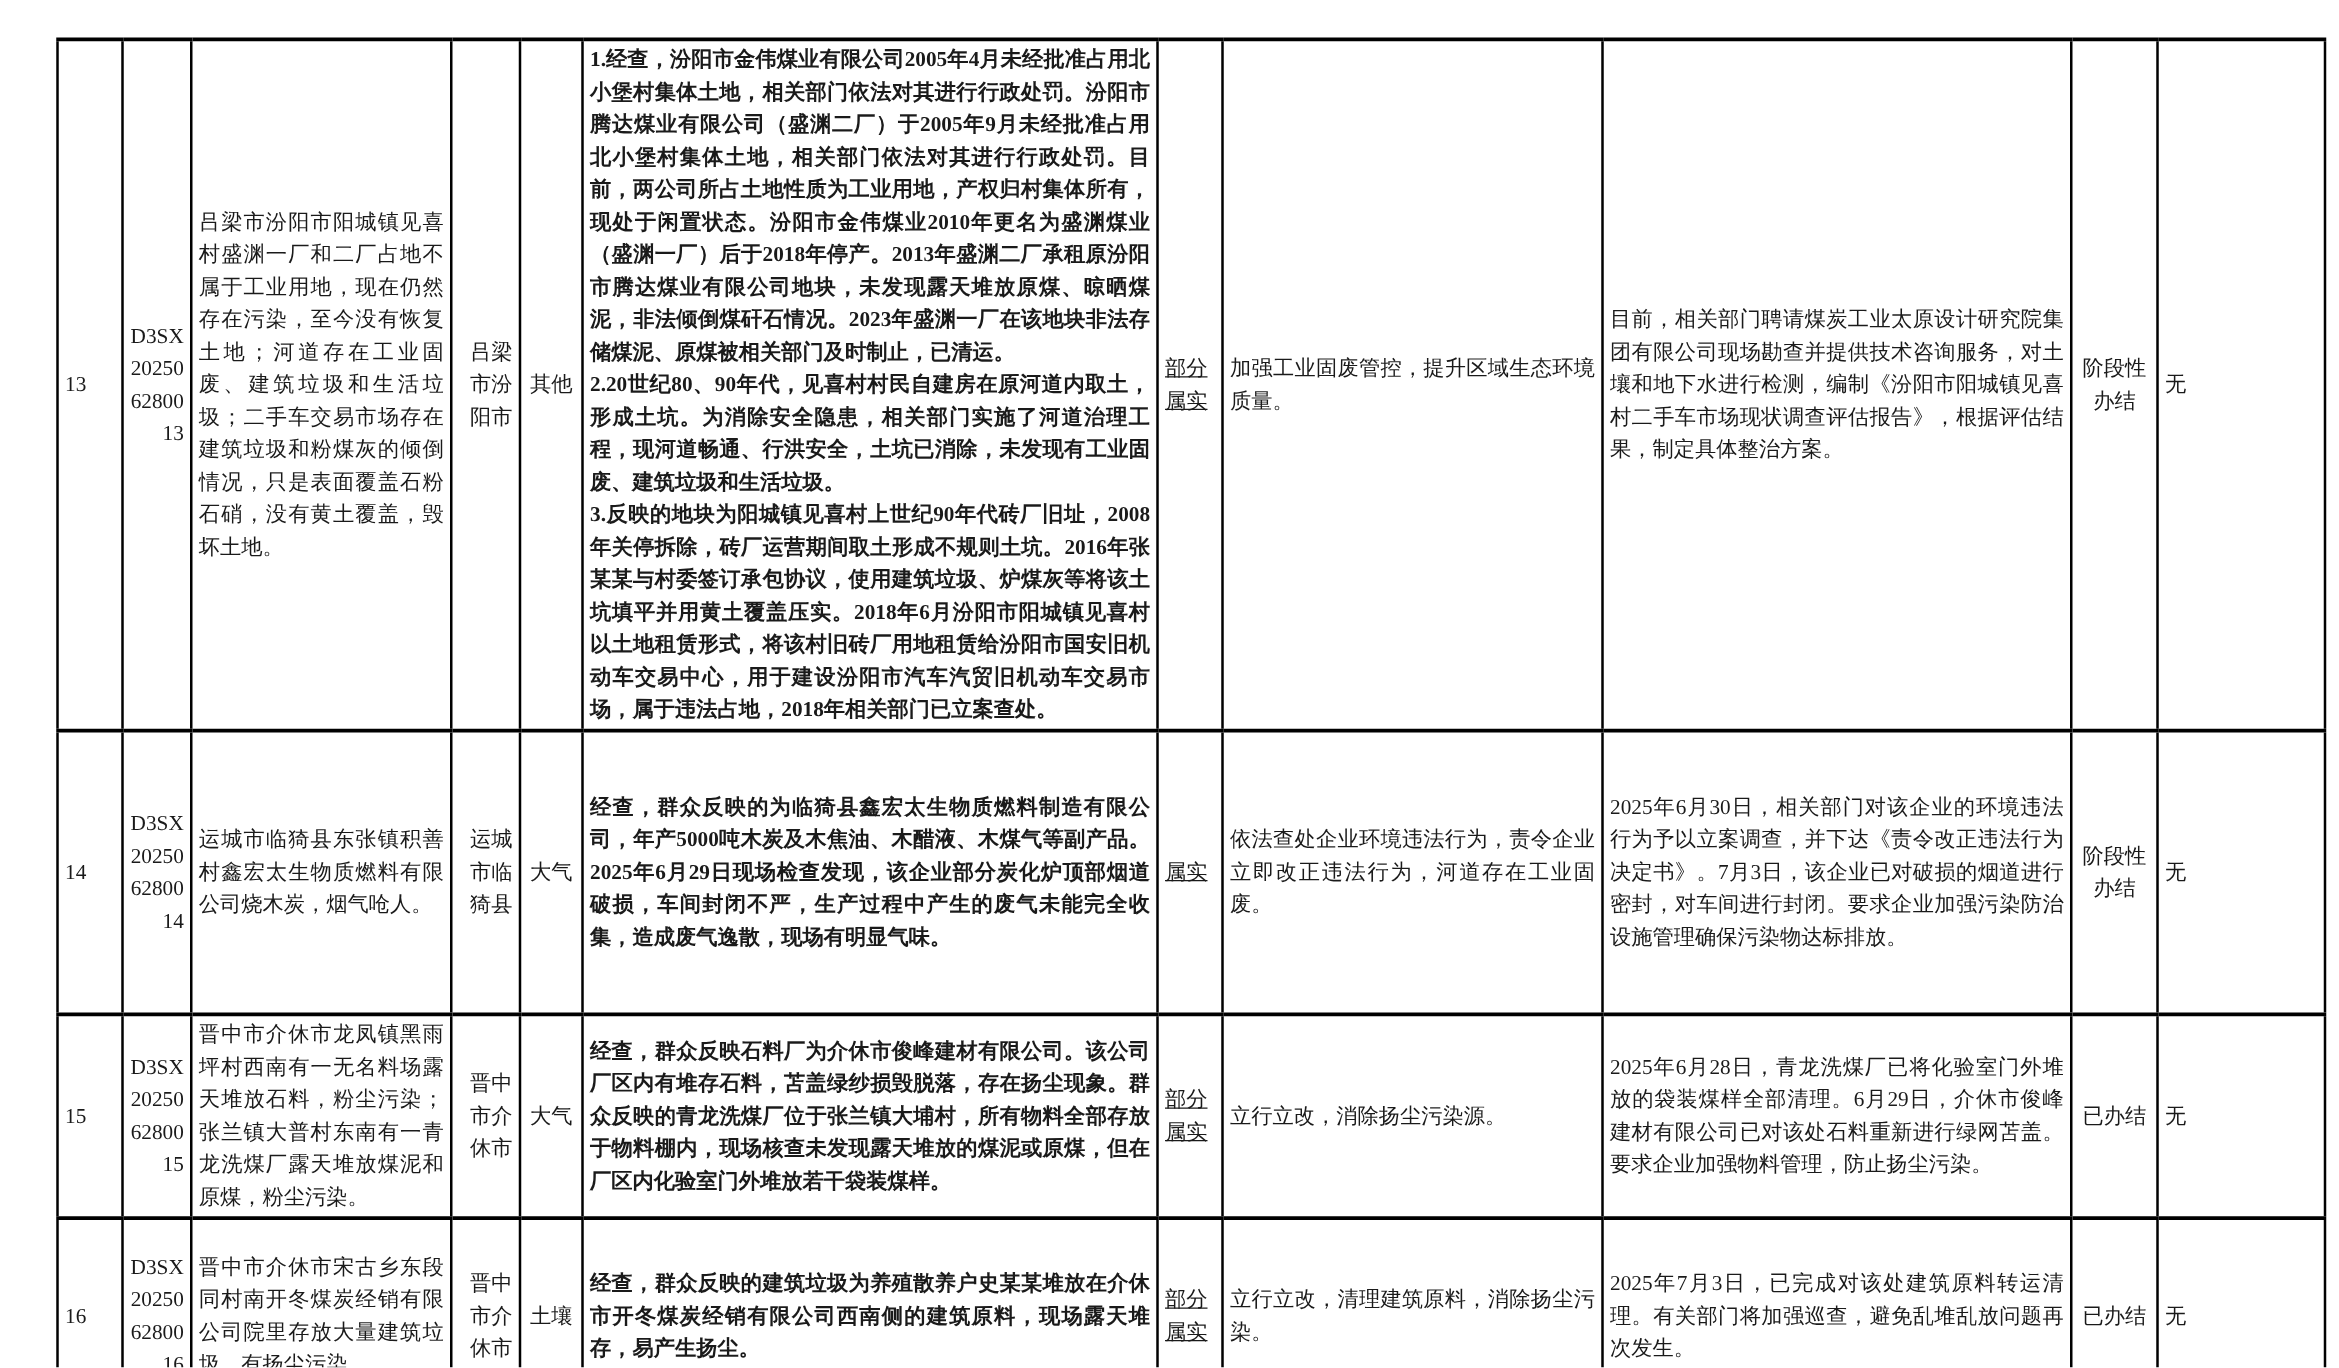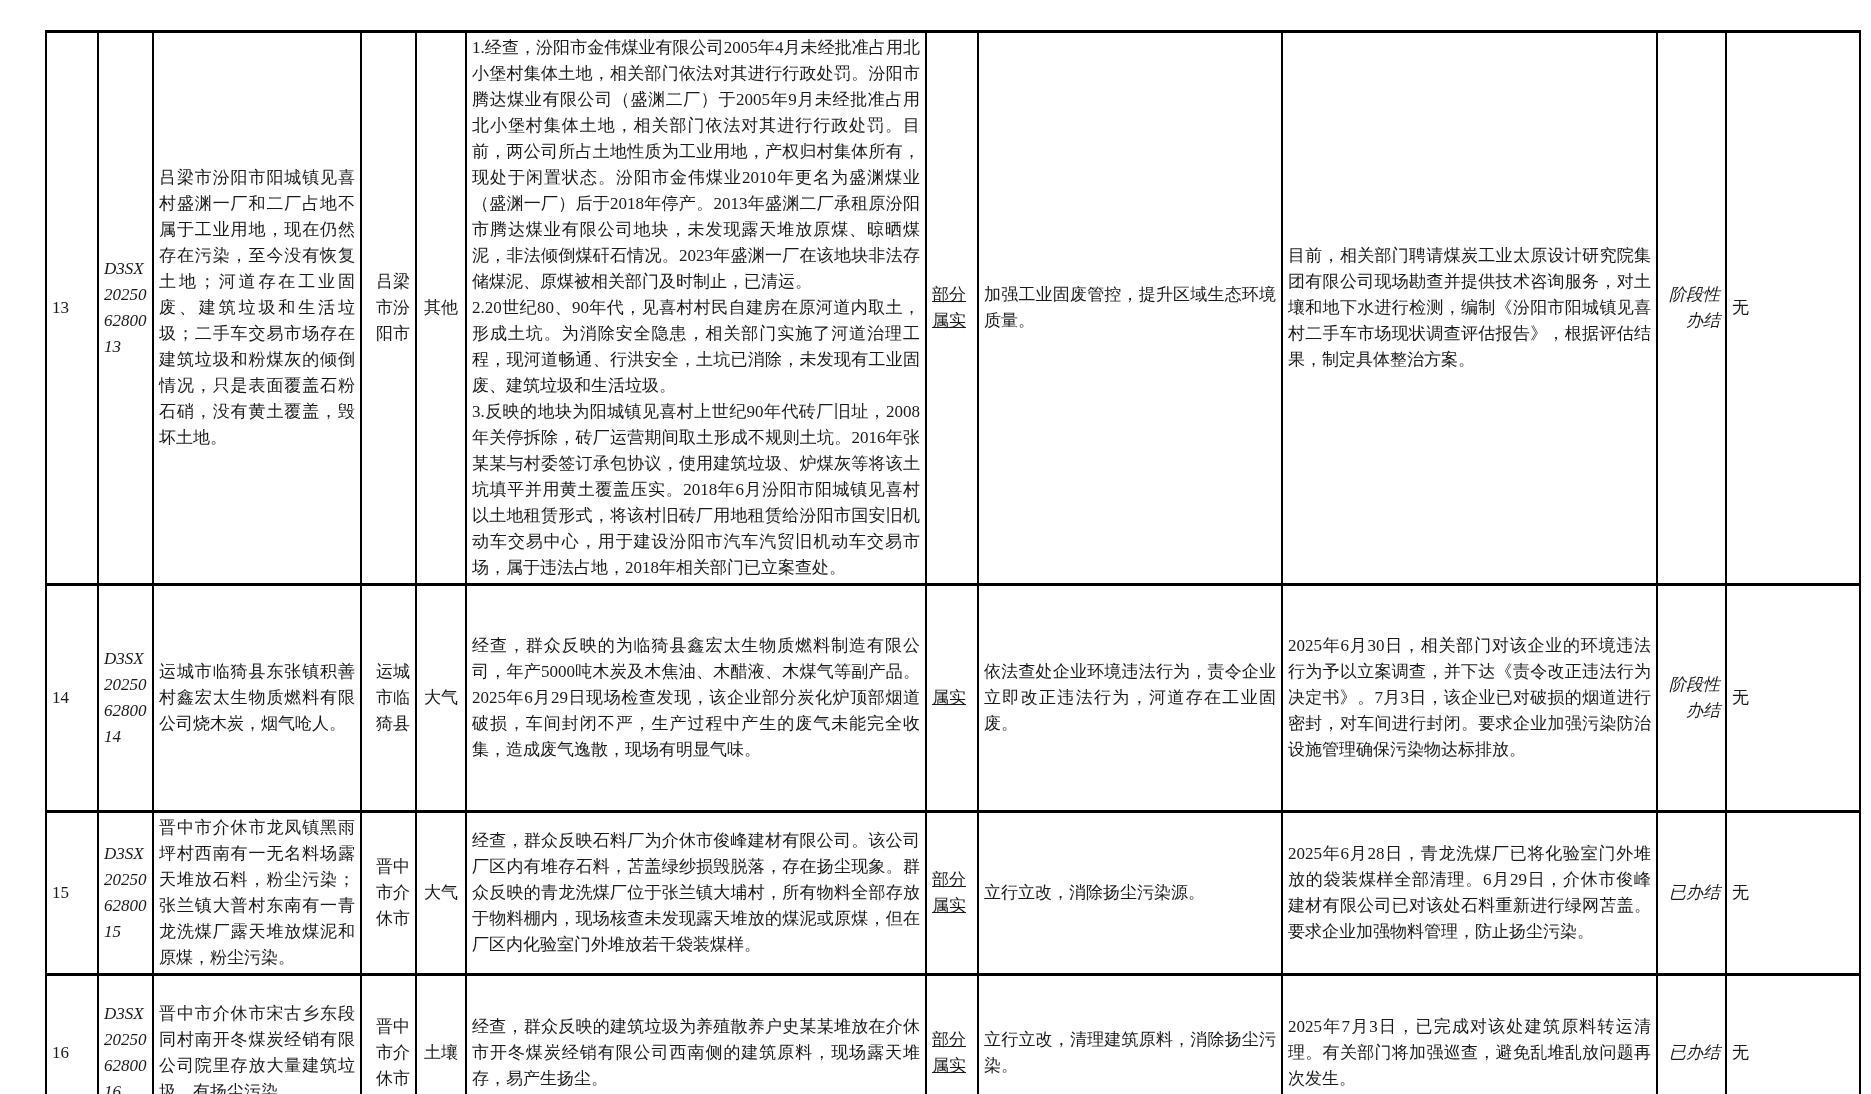--- a/index.html
+++ b/index.html
@@ -45,29 +45,29 @@
   .col-progress { width: 375px; }
   .col-status   { width: 69px;  }
   .col-account  { width: 134px; }
   
   tbody tr:nth-child(1) { height: 478px; }
   tbody tr:nth-child(2) { height: 227px; }
   tbody tr:nth-child(3) { height: 153px; }
   tbody tr:nth-child(4) { height: 157px; }
 
   td.c-idx      { }
-  td.c-id       { text-align: left; word-break: break-all; padding: 2px 1px; font-style: italic; }
+  td.c-id       { text-align: right; word-break: break-all; padding: 2px 1px; }
   td.c-complaint{ text-align: justify; }
   td.c-region   { text-align: right; padding: 2px 8px; }
   td.c-category { text-align: center; padding: 2px 2px; }
-  td.c-invest   { text-align: justify; white-space: pre-line; padding: 2px 6px; }
+  td.c-invest   { text-align: justify; white-space: pre-line; padding: 2px 6px; font-weight: bold; }
   td.c-verify   { text-align: left; padding: 2px 6px; text-decoration: underline; }
   td.c-measures { text-align: justify; margin-left: 37px; }
   td.c-progress { text-align: justify; }
-  td.c-status   { text-align: right; padding: 2px 6px; font-style: italic; }
+  td.c-status   { text-align: center; padding: 2px 6px; }
   td.c-account  { text-align: left; vertical-align: middle; padding: 2px 8px; }
 </style>
 </head>
 <body>
 
 <div class="page">
   <table class="case-table">
     <colgroup>
       <col class="col-idx">
       <col class="col-id">

